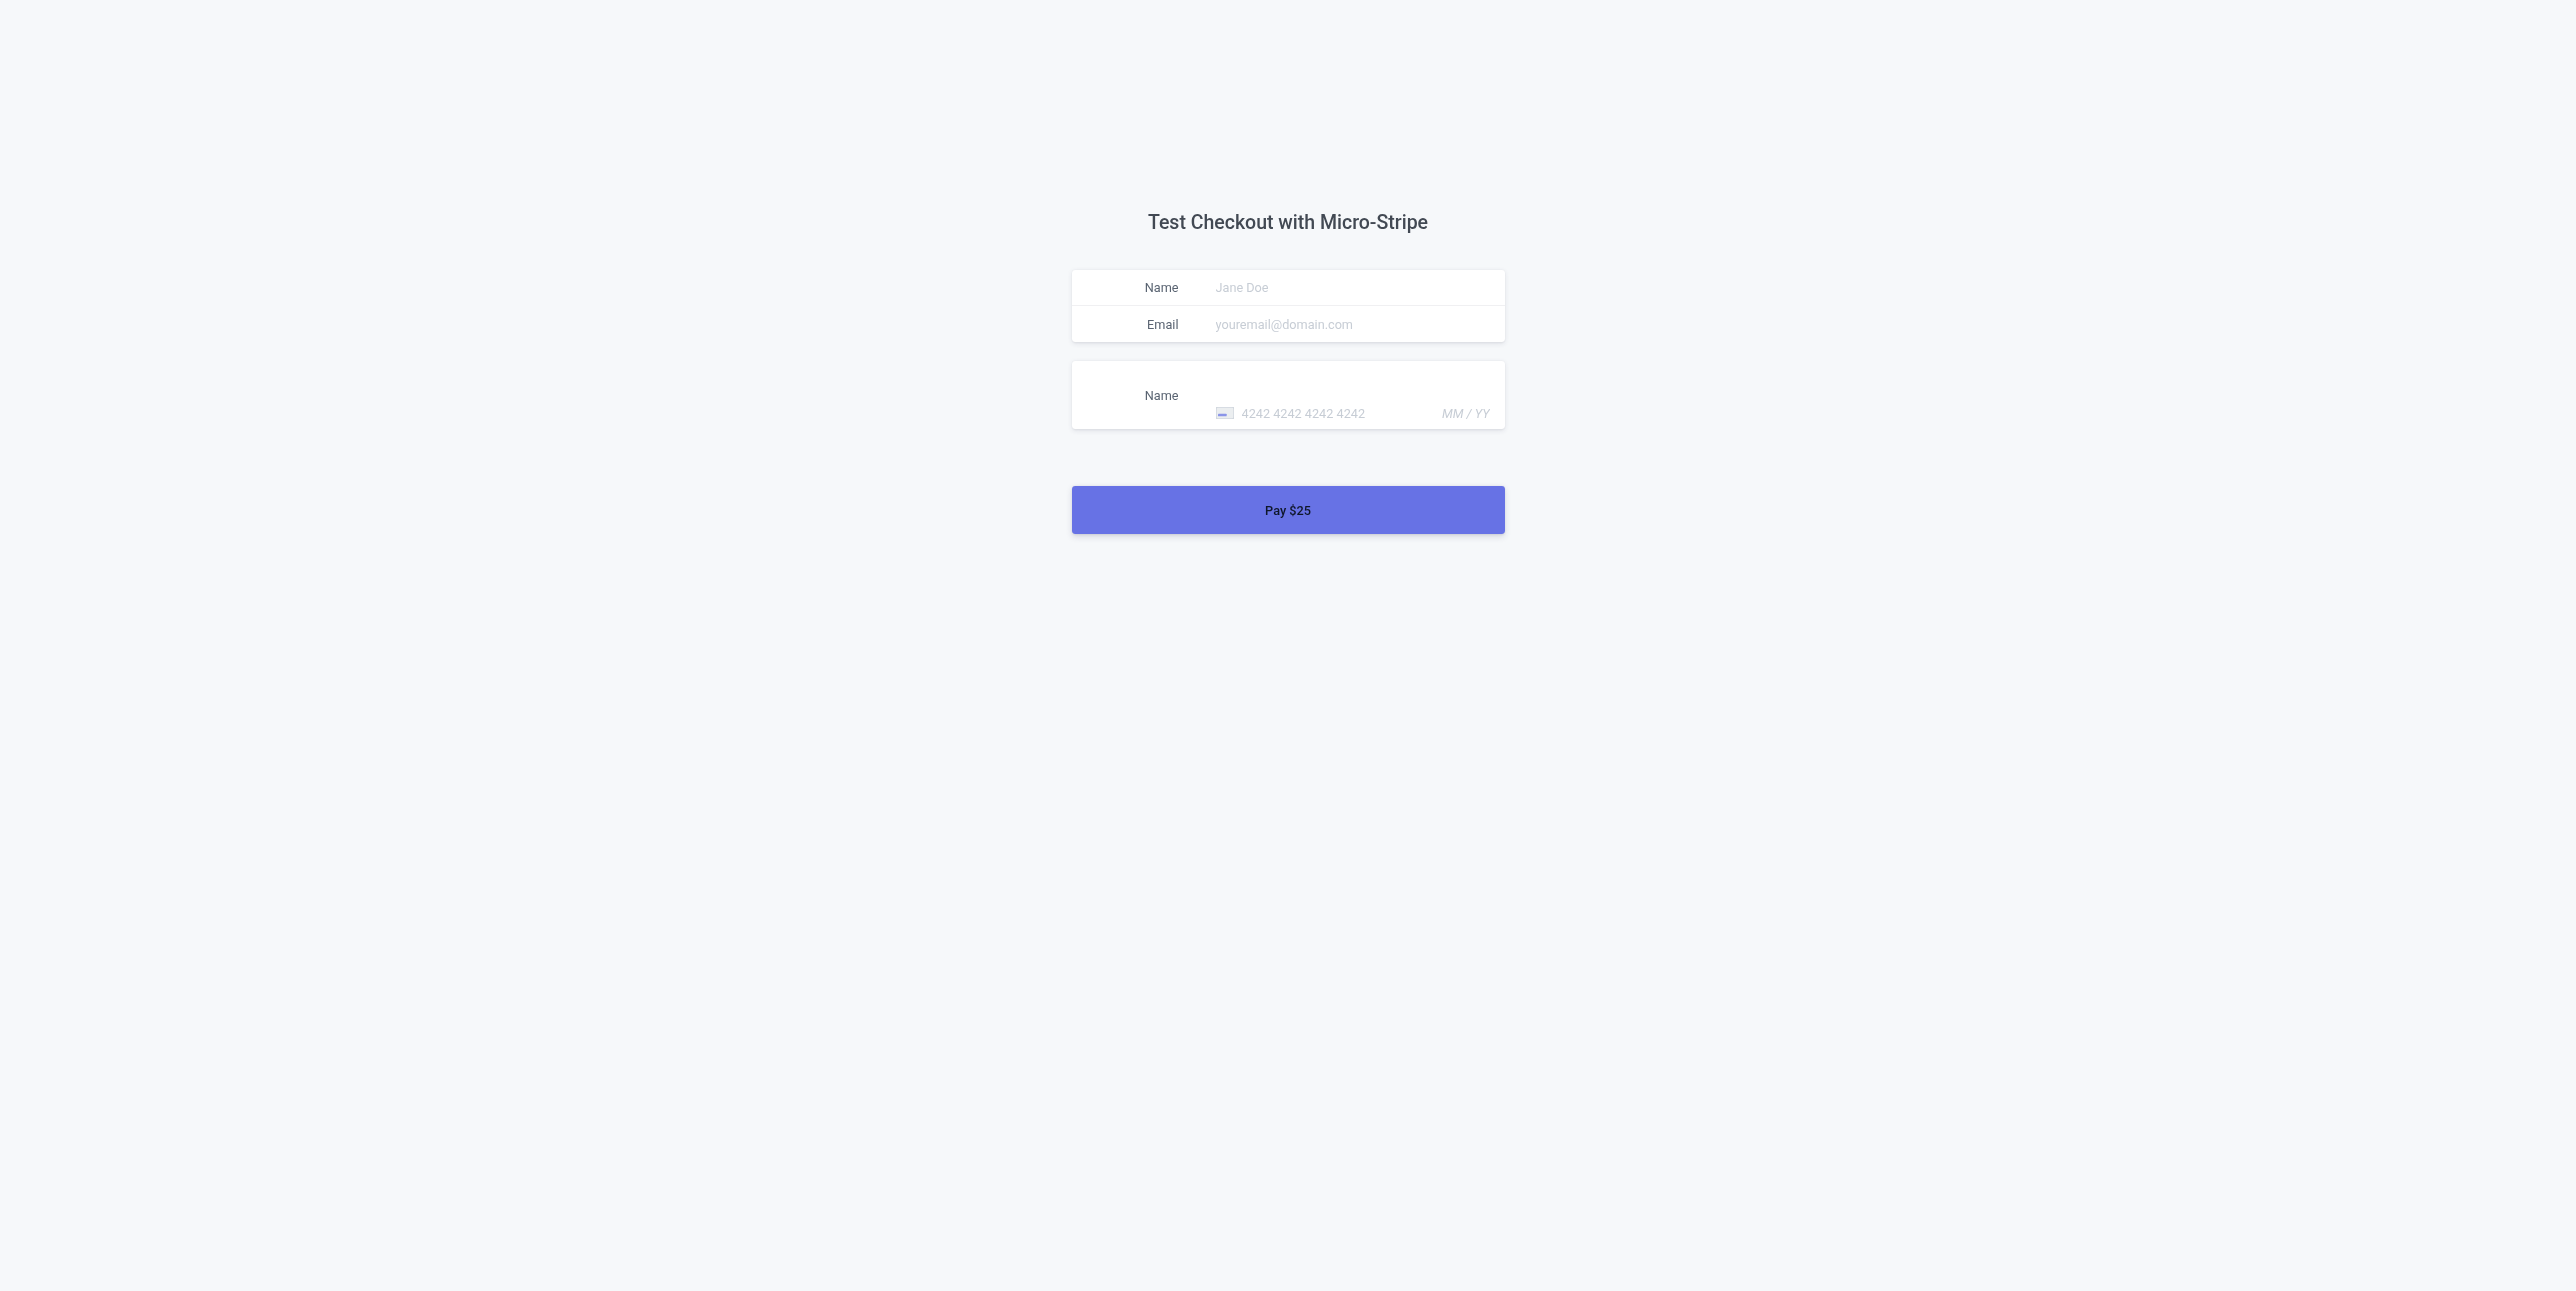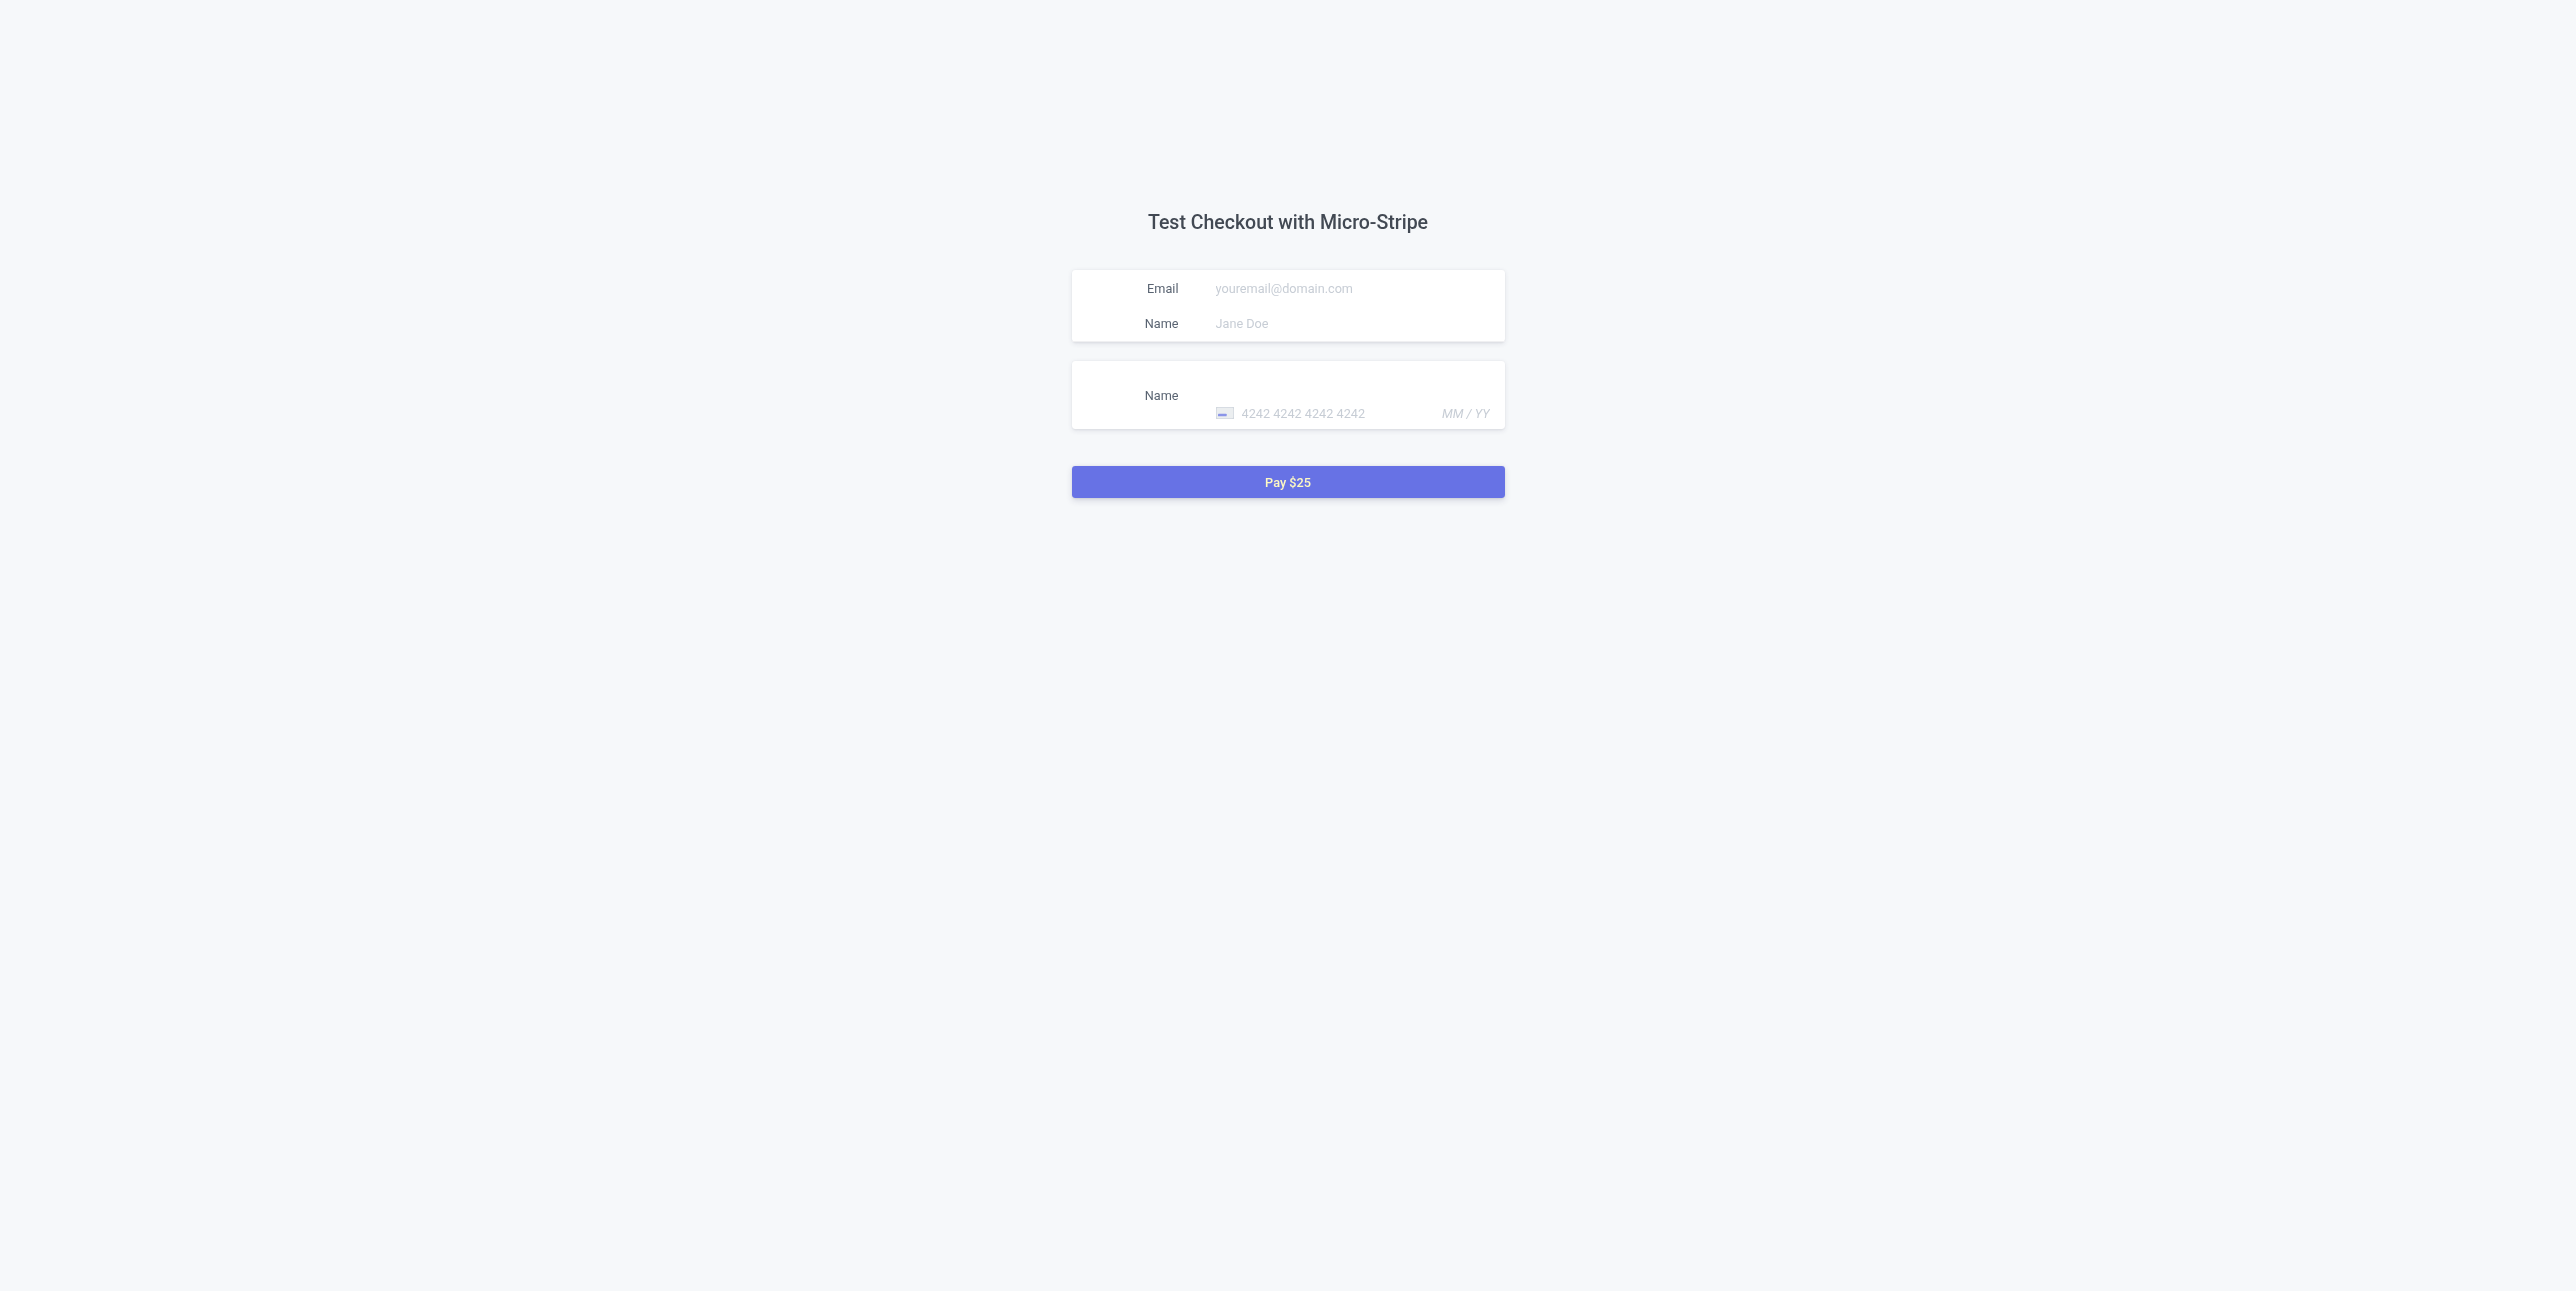--- a/index.html
+++ b/index.html
@@ -125,46 +125,47 @@
       font-family: inherit;
       font-style: italic;
     }
     
     .card-exp-input::placeholder {
       color: #c7cdd5;
     }
     
     .pay-button {
       width: 100%;
-      height: 32px;
+      height: 48px;
       background-color: #6772e5;
-      color: #fef9c3;
+      color: #0f172a;
       border: none;
       border-radius: 3.4px;
       font-size: 12.7px;
       font-weight: 500;
       cursor: pointer;
       box-shadow: 0 2.7px 6.7px rgba(50, 50, 93, 0.15), 0 0.7px 2px rgba(0, 0, 0, 0.08);
       font-family: inherit;
+      margin-top: 20px;
     }
   </style>
 </head>
 <body>
 
 <div class="container">
   <h1 class="title">Test Checkout with Micro-Stripe</h1>
   
   <div class="card-group">
+    <div class="field-row with-border">
+      <label class="field-label">Name</label>
+      <input type="text" class="field-input" placeholder="Jane Doe" style="">
+    </div>
     <div class="field-row">
       <label class="field-label">Email</label>
       <input type="email" class="field-input" placeholder="youremail@domain.com" style="">
-    </div>
-    <div class="field-row with-border">
-      <label class="field-label">Name</label>
-      <input type="text" class="field-input" placeholder="Jane Doe" style="">
     </div>
   </div>
   
   <div class="card-single">
     <div class="field-row">
       <label class="field-label">Name</label>
       <div class="card-input-wrap">
         <span class="card-icon">
           <svg width="18" height="12" viewBox="0 0 27 18">
             <rect x="0" y="0" width="27" height="18" rx="3" fill="#c7cdd5" opacity="0.35"></rect>

